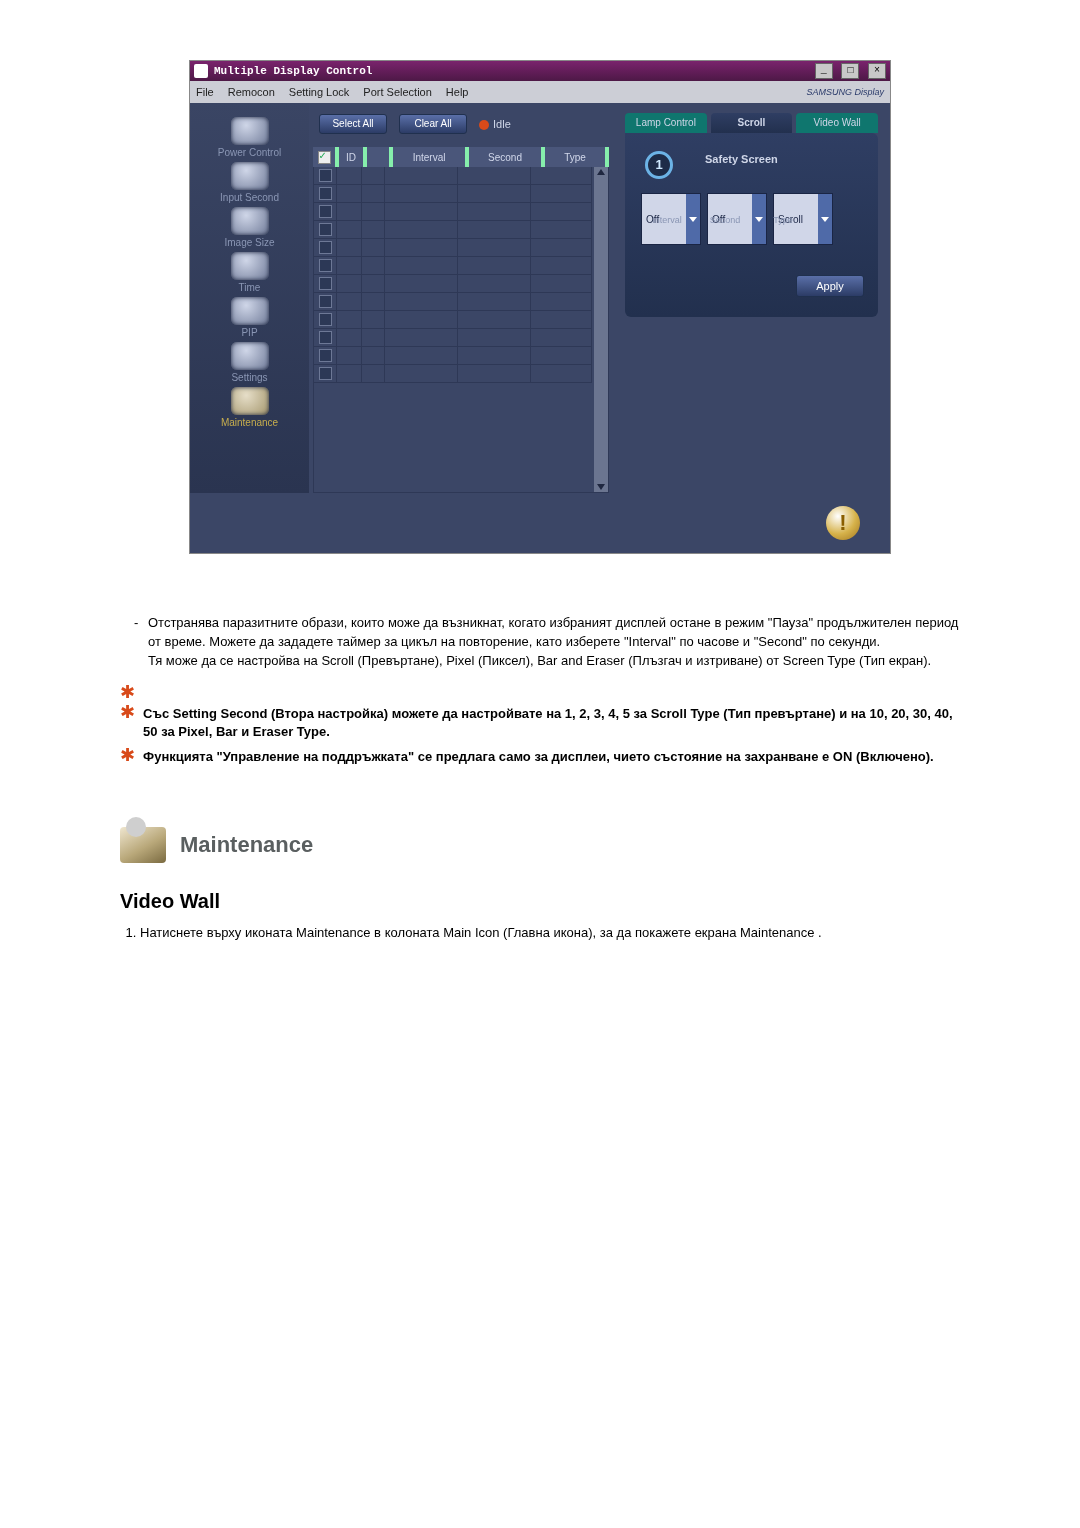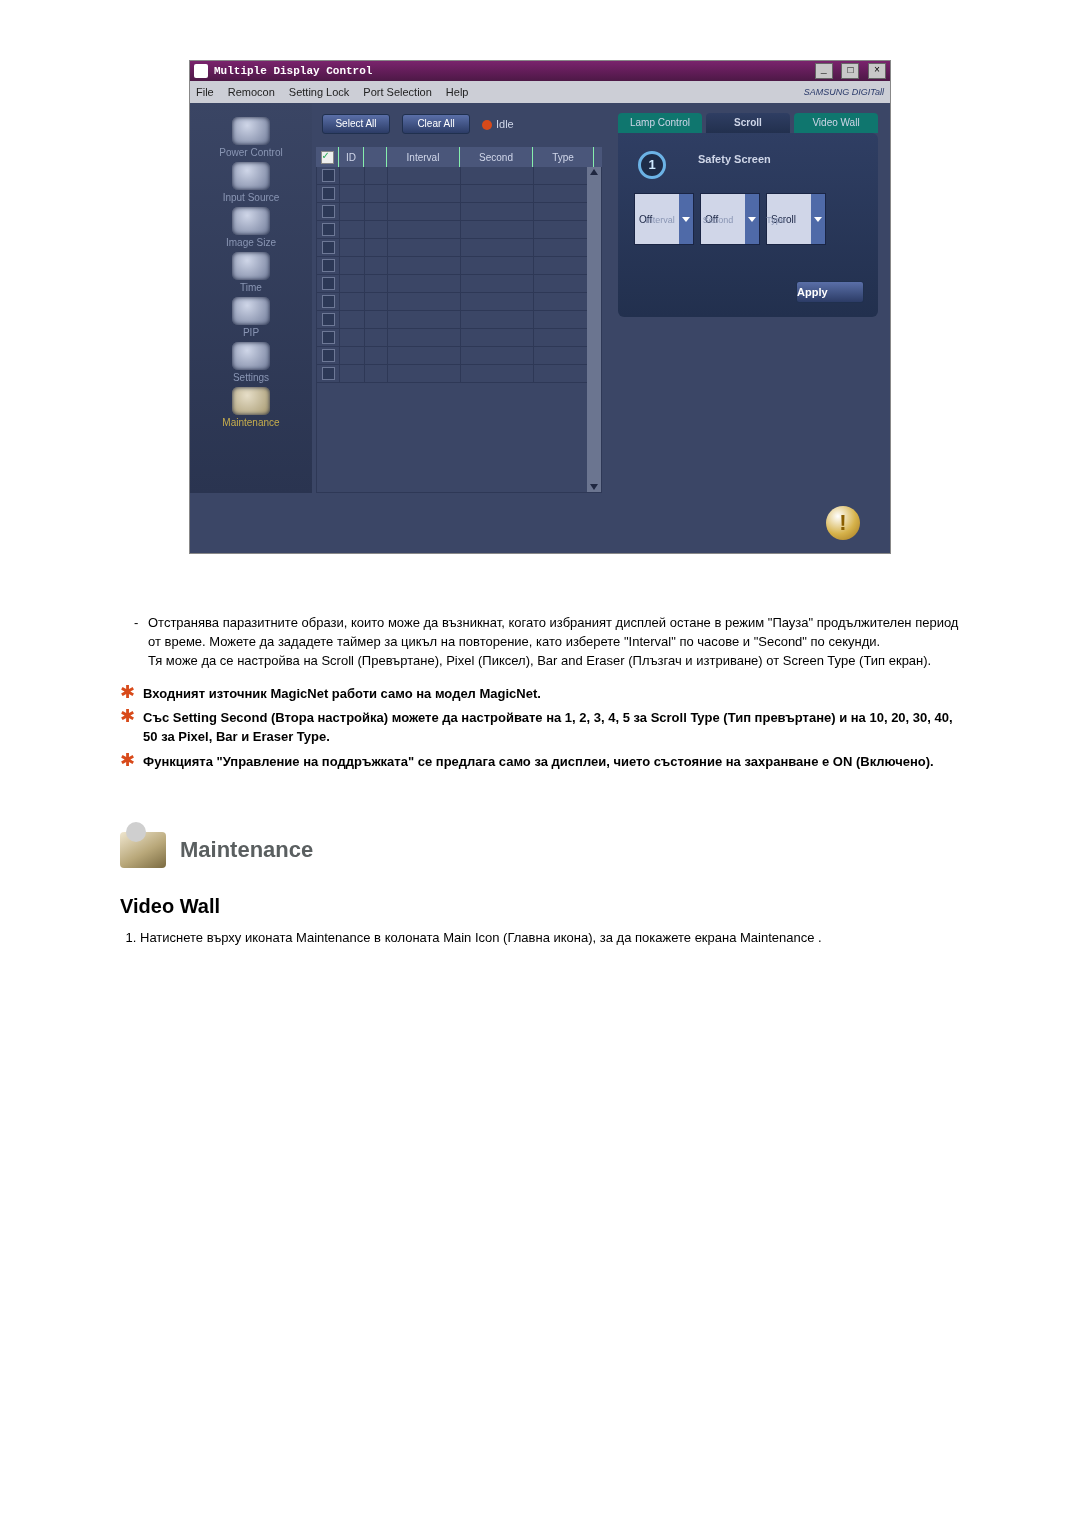--- a/index.html
+++ b/index.html
@@ -19,21 +19,21 @@
   .side-ico{width:38px;height:28px;margin:0 auto 2px auto;border-radius:6px;background:radial-gradient(circle at 40% 30%,#cfd6e8,#6d7896);box-shadow:inset 0 0 4px #1f2740;}
   .side-ico.box{background:radial-gradient(circle at 40% 30%,#e6dec8,#a2946a);}
   .side-lbl{font-size:10px;color:#8a96b4;}
   .side-lbl.active{color:#c7ae4d;}
   .center{flex:1;display:flex;flex-direction:column;}
   .toolbar{height:30px;display:flex;align-items:center;gap:12px;padding:6px 10px 0 10px;}
   .btn-pill{display:inline-block;width:66px;height:18px;line-height:18px;text-align:center;color:#fff;font-size:10px;border-radius:3px;background:linear-gradient(#5a6fa8,#2c3c66);border:1px solid #20304e;}
   .dot{width:10px;height:10px;border-radius:50%;background:#d84a1a;display:inline-block;margin-right:4px;vertical-align:middle;}
   .lbl-idle{color:#cfd6e8;font-size:11px;}
   .grid-head{display:flex;height:20px;background:#4a567a;margin:8px 4px 0 4px;color:#d1d7ea;font-size:10px;}
-  .grid-head>div{border-right:1px solid #86efac;display:flex;align-items:center;justify-content:center;}
+  .grid-head>div{border-right:4px solid #86efac;display:flex;align-items:center;justify-content:center;}
   .grid-col-cb{width:22px;}
   .grid-col-id{width:24px;}
   .grid-col-st{width:22px;}
   .grid-col-int{width:72px;}
   .grid-col-sec{width:72px;}
   .grid-col-type{width:60px;}
   .grid-body{margin:0 4px;border:1px solid #2e3856;border-top:none;overflow:hidden;position:relative;flex:1;}
   .grid-row{display:flex;height:18px;}
   .grid-row>div{border-right:1px solid #2e3856;border-bottom:1px solid #2e3856;display:flex;align-items:center;justify-content:center;}
   .cb{width:11px;height:11px;border:1px solid #6d7896;background:#2c3856;}
@@ -49,21 +49,21 @@
   .tab.active{background:linear-gradient(#2f3e63,#22304e);font-weight:bold;}
   .panel{background:linear-gradient(#2f3e63,#22304e);height:160px;border-radius:0 6px 6px 6px;padding:12px;position:relative;}
   .callout{position:absolute;left:20px;top:18px;width:22px;height:22px;border:3px solid #6cb3e6;border-radius:50%;text-align:center;line-height:22px;color:#cfe9ff;font-weight:bold;font-size:13px;background:#1e2c48;}
   .panel-title{position:absolute;left:80px;top:20px;color:#cfd6e8;font-size:11px;font-weight:bold;}
   .dd-row{position:absolute;left:16px;top:60px;display:flex;gap:6px;}
   .dd{width:50px;height:18px;background:#d0d6e8;color:#1a2544;font-size:10px;display:flex;align-items:center;padding:16px 4px;border:1px solid #1a2544;position:relative;}
   .dd .arr{position:absolute;right:0;top:0;bottom:0;width:14px;background:#4f6aa8;display:flex;align-items:center;justify-content:center;}
   .dd .arr:after{content:"";border-left:4px solid transparent;border-right:4px solid transparent;border-top:5px solid #fff;}
   .dd-labels{position:absolute;left:16px;top:82px;display:flex;gap:6px;}
   .dd-labels>div{width:52px;text-align:center;color:#8a96b4;font-size:9px;}
-  .apply-btn{position:absolute;right:14px;bottom:14px;width:66px;height:20px;line-height:20px;text-align:left;color:#fff;font-size:11px;font-weight:bold;border-radius:3px;background:linear-gradient(#5a6fa8,#2c3c66);border:1px solid #20304e;}
+  .apply-btn{position:absolute;right:14px;bottom:20px;width:66px;height:20px;line-height:20px;text-align:center;color:#fff;font-size:11px;font-weight:normal;border-radius:3px;background:linear-gradient(#5a6fa8,#2c3c66);border:1px solid #20304e;}
   .footer{height:60px;display:flex;align-items:center;justify-content:flex-end;padding:0 30px;}
   .bang{width:34px;height:34px;border-radius:50%;background:radial-gradient(circle at 35% 30%,#fff,#d6b24a 55%,#a0741e);color:#8a5e00;font-weight:bold;font-size:22px;text-align:center;line-height:34px;}
   
   .doc{font-size:13px;line-height:1.45;}
   .doc ol{margin:0;padding-left:20px;}
   .doc ul.dash{list-style:none;margin:4px 0 14px 0;padding-left:28px;}
   .doc ul.dash li{position:relative;}
   .doc ul.dash li:before{content:"- ";position:absolute;left:-14px;}
   .note-row{display:flex;align-items:flex-start;margin:6px 0;}
   .star{color:#d84a1a;font-size:18px;line-height:14px;margin-right:8px;flex-shrink:0;}
@@ -88,32 +88,32 @@
         <span>□</span>
         <span>×</span>
       </span>
     </div>
     <div class="menubar">
       <span class="m">File</span>
       <span class="m">Remocon</span>
       <span class="m">Setting Lock</span>
       <span class="m">Port Selection</span>
       <span class="m">Help</span>
-      <span class="brand">SAMSUNG DIGITall</span>
+      <span class="brand">SAMSUNG Display</span>
     </div>
     <div class="client">
 
       <div class="sidebar">
         <div class="side-item">
             <div class="side-ico"></div>
             <div class="side-lbl">Power Control</div>
           </div>
         <div class="side-item">
             <div class="side-ico"></div>
-            <div class="side-lbl">Input Source</div>
+            <div class="side-lbl">Input Second</div>
           </div>
         <div class="side-item">
             <div class="side-ico"></div>
             <div class="side-lbl">Image Size</div>
           </div>
         <div class="side-item">
             <div class="side-ico"></div>
             <div class="side-lbl">Time</div>
           </div>
         <div class="side-item">
@@ -310,21 +310,20 @@
   </div>
 
   <div class="doc">
     <ul class="dash">
       <li style="white-space:pre-line;">Отстранява паразитните образи, които може да възникнат, когато избраният дисплей остане в режим "Пауза" продължителен период от време. Можете да зададете таймер за цикъл на повторение, като изберете "Interval" по часове и "Second" по секунди.
 Тя може да се настройва на Scroll (Превъртане), Pixel (Пиксел), Bar and Eraser (Плъзгач и изтриване) от Screen Type (Тип екран).</li>
     </ul>
 
     <div class="note-row">
         <span class="star">✱</span>
-        <span class="note-text">Входният източник MagicNet работи само на модел MagicNet.</span>
       </div>
     <div class="note-row">
         <span class="star">✱</span>
         <span class="note-text">Със Setting Second (Втора настройка) можете да настройвате на 1, 2, 3, 4, 5 за Scroll Type (Тип превъртане) и на 10, 20, 30, 40, 50 за Pixel, Bar и Eraser Type.</span>
       </div>
     <div class="note-row">
         <span class="star">✱</span>
         <span class="note-text">Функцията "Управление на поддръжката" се предлага само за дисплеи, чието състояние на захранване е ON (Включено).</span>
       </div>
 

